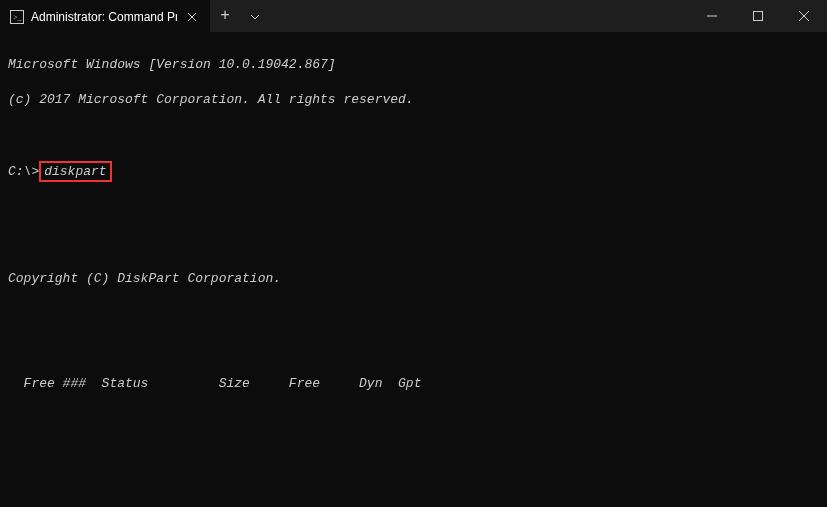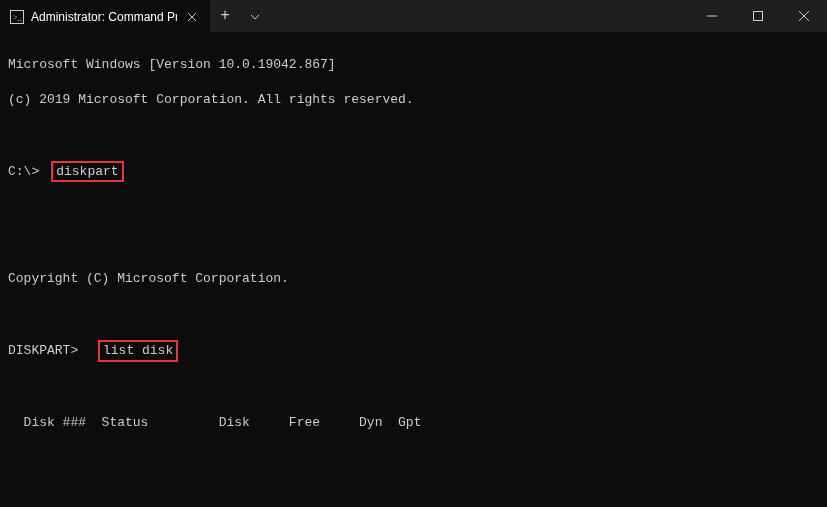--- a/index.html
+++ b/index.html
@@ -93,26 +93,25 @@
       align-items: center;
       justify-content: center;
       color: #ccc;
       cursor: pointer;
     }
     .terminal {
       padding: 6px 8px;
       line-height: 1.35;
       white-space: pre;
     }
-    .line { display: block; }
+    .line { display: block; font-style: italic; }
     .hl {
       border: 2px solid #e33;
       padding: 0 3px;
       display: inline-block;
-      margin-left: 12px;
     }
   </style>
 </head>
 <body>
 
 <div class="titlebar">
   <div class="titlebar-left">
     <div class="tab">
       <span class="tab-icon">
         <svg width="14" height="14" viewBox="0 0 14 14">
@@ -154,30 +153,29 @@
       <svg width="10" height="10" viewBox="0 0 10 10">
           <line x1="0" y1="0" x2="10" y2="10" stroke="#ccc" stroke-width="1"></line>
           <line x1="10" y1="0" x2="0" y2="10" stroke="#ccc" stroke-width="1"></line>
         </svg>
     </div>
   </div>
 </div>
 
 <div class="terminal">
 <span class="line">Microsoft Windows [Version 10.0.19042.867]</span>
-<span class="line">(c) 2019 Microsoft Corporation. All rights reserved.</span>
+<span class="line">(c) 2017 Microsoft Corporation. All rights reserved.</span>
 <span class="line"> </span>
 <span class="line"><span>C:\&gt;</span><span class="hl">diskpart</span></span>
 <span class="line"> </span>
 <span class="line"> </span>
-<span class="line">Copyright (C) Microsoft Corporation.</span>
+<span class="line">Copyright (C) DiskPart Corporation.</span>
 <span class="line"> </span>
-<span class="line"><span>DISKPART&gt; </span><span class="hl">list disk</span></span>
 <span class="line"> </span>
-<span class="line">  Disk ###  Status         Disk     Free     Dyn  Gpt</span>
+<span class="line">  Free ###  Status         Size     Free     Dyn  Gpt</span>
 
 
 
 
 
 
 
 
 
 

